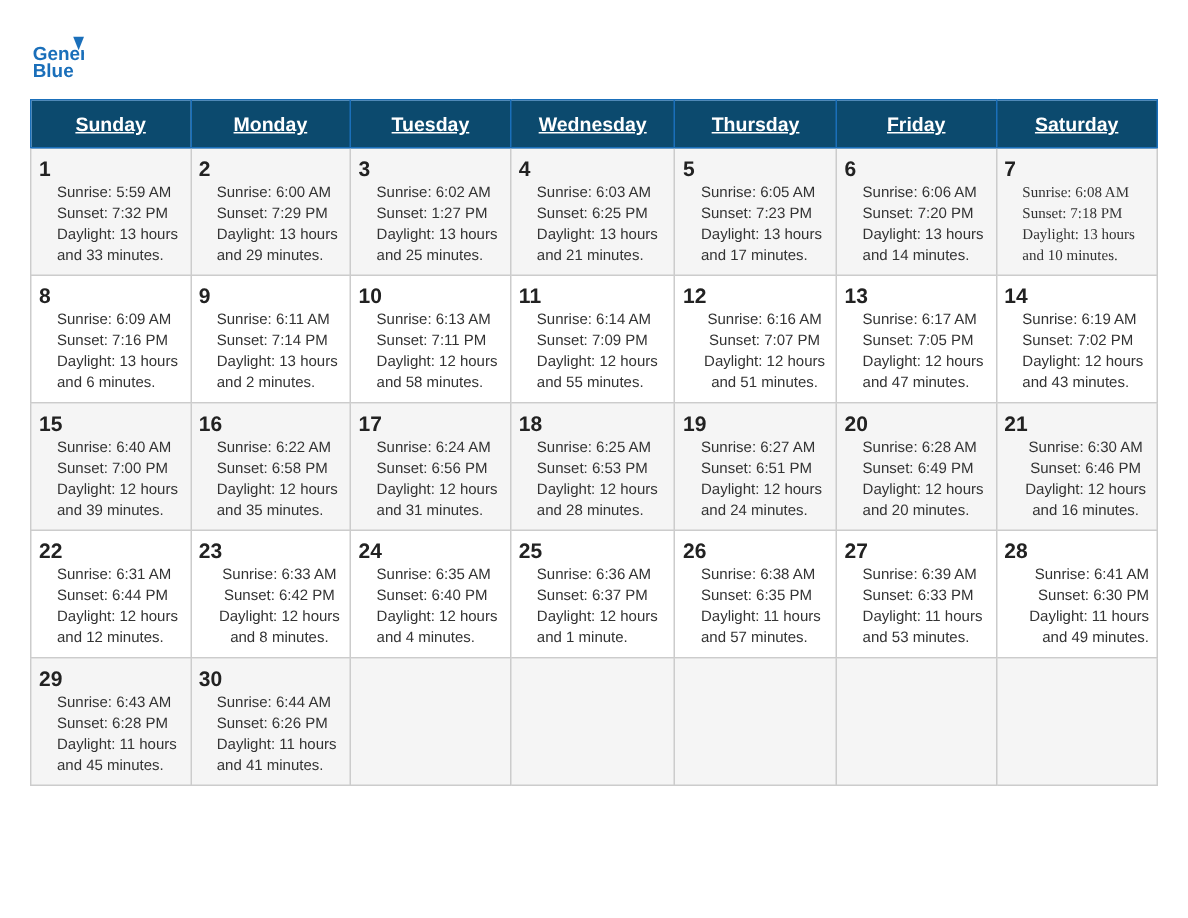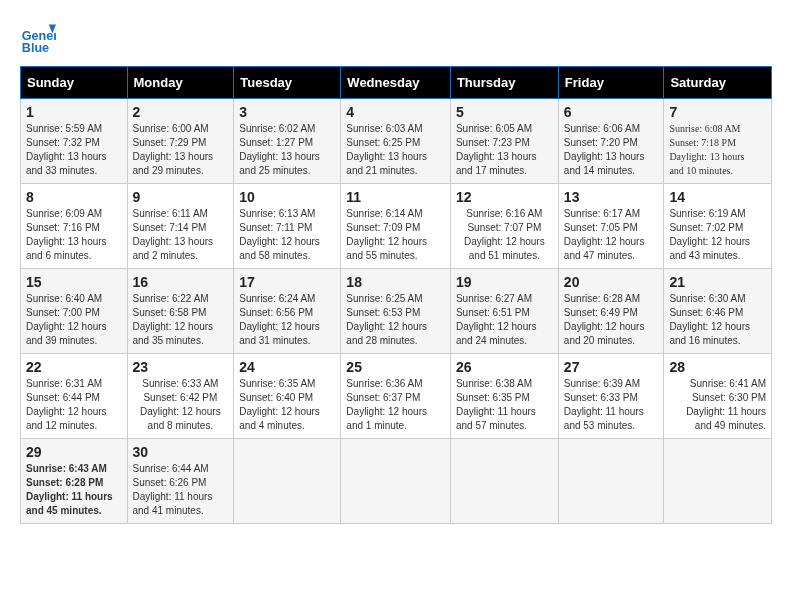--- a/index.html
+++ b/index.html
@@ -36,27 +36,28 @@
     .calendar-subtitle {
       font-size: 16px;
       color: #555;
     }
     table {
       width: 100%;
       border-collapse: collapse;
       font-size: 11px;
     }
     thead tr th {
-      background-color: #000000;
+      background-color: #0c4a6e;
       color: #fff;
       padding: 8px 6px;
-      text-align: left;
+      text-align: center;
       font-size: 13px;
       font-weight: bold;
       border: 1px solid #1a6fba;
+      text-decoration: underline;
     }
     tbody tr td {
       border: 1px solid #ccc;
       vertical-align: top;
       padding: 5px 5px;
       width: 113px;
       min-height: 80px;
     }
     tbody tr:nth-child(odd) td {
       background-color: #f5f5f5;
@@ -68,20 +69,21 @@
       font-size: 14px;
       font-weight: bold;
       color: #222;
       display: block;
       margin-bottom: 2px;
     }
     .day-info {
       font-size: 10px;
       color: #333;
       line-height: 1.4;
+      margin-left: 12px;
     }
     td.empty {
       background-color: #f5f5f5;
     }
   </style>
 </head>
 <body>
 
 <div class="header-section">
   <div class="logo">
@@ -250,21 +252,21 @@
         </td>
         <td>
           <span class="day-num">20</span>
           <div class="day-info" style="white-space: pre-line;">Sunrise: 6:28 AM
 Sunset: 6:49 PM
 Daylight: 12 hours
 and 20 minutes.</div>
         </td>
         <td>
           <span class="day-num">21</span>
-          <div class="day-info" style="white-space: pre-line;">Sunrise: 6:30 AM
+          <div class="day-info" style="white-space: pre-line; text-align: center;">Sunrise: 6:30 AM
 Sunset: 6:46 PM
 Daylight: 12 hours
 and 16 minutes.</div>
         </td>
       </tr>
       <tr>
         <td>
           <span class="day-num">22</span>
           <div class="day-info" style="white-space: pre-line;">Sunrise: 6:31 AM
 Sunset: 6:44 PM
@@ -310,21 +312,21 @@
           <span class="day-num">28</span>
           <div class="day-info" style="white-space: pre-line; text-align: right;">Sunrise: 6:41 AM
 Sunset: 6:30 PM
 Daylight: 11 hours
 and 49 minutes.</div>
         </td>
       </tr>
       <tr>
         <td>
           <span class="day-num">29</span>
-          <div class="day-info" style="white-space: pre-line; font-weight: bold;">Sunrise: 6:43 AM
+          <div class="day-info" style="white-space: pre-line;">Sunrise: 6:43 AM
 Sunset: 6:28 PM
 Daylight: 11 hours
 and 45 minutes.</div>
         </td>
         <td>
           <span class="day-num">30</span>
           <div class="day-info" style="white-space: pre-line;">Sunrise: 6:44 AM
 Sunset: 6:26 PM
 Daylight: 11 hours
 and 41 minutes.</div>

